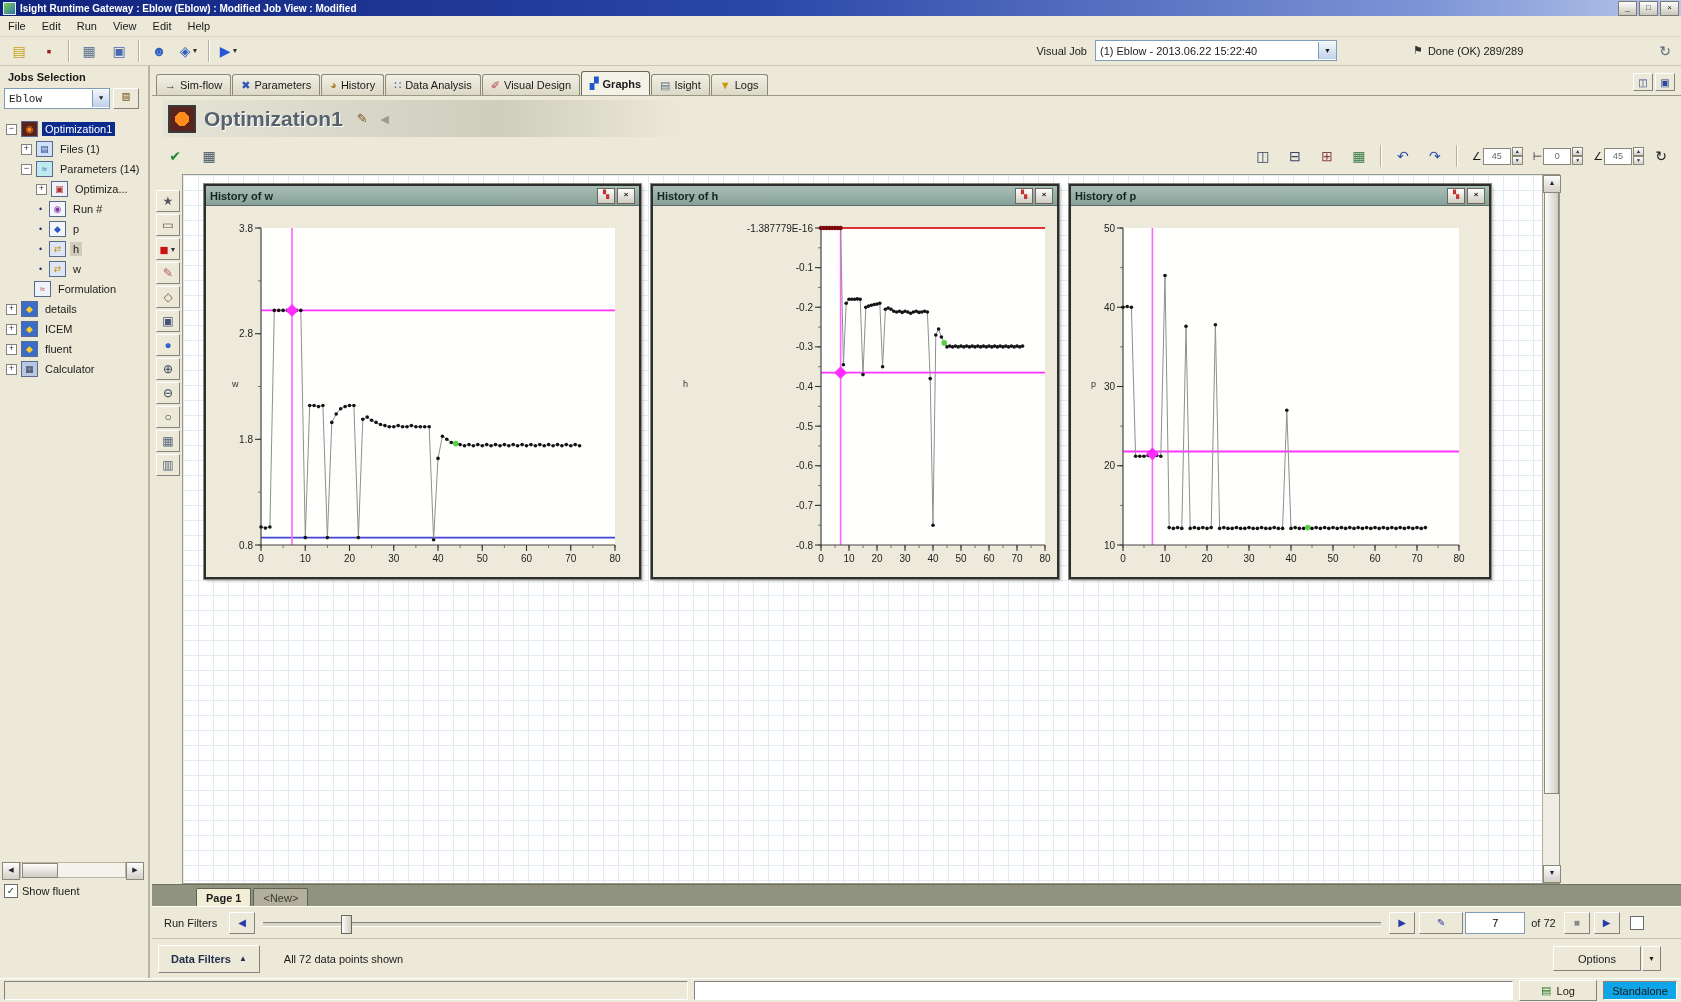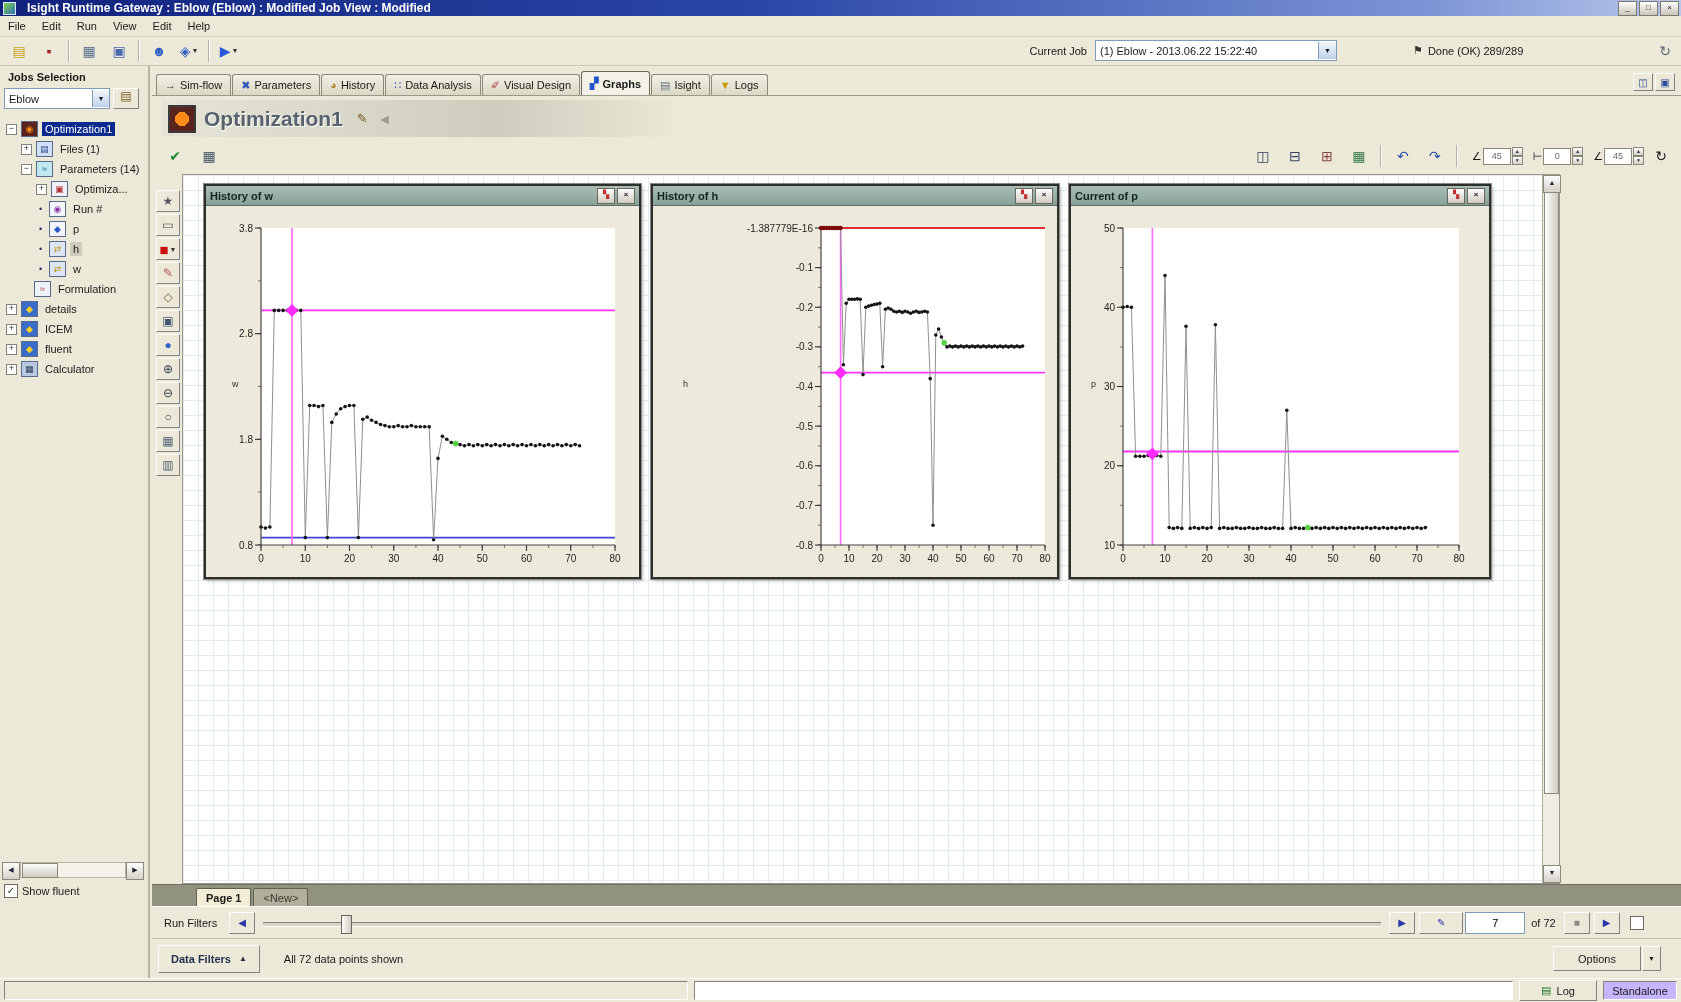--- a/index.html
+++ b/index.html
@@ -5,37 +5,37 @@
   html,body{margin:0;padding:0;}
   body{width:1681px;height:1002px;position:relative;overflow:hidden;background:#ece9d8;
        font-family:"Liberation Sans",sans-serif;font-size:11px;color:#1a1a1a;}
   .abs{position:absolute;}
   .flex{display:flex;align-items:center;}
   .raised{border-top:1px solid #fff;border-left:1px solid #fff;border-right:1px solid #848280;border-bottom:1px solid #848280;background:#ece9d8;}
   .sunken{border-top:1px solid #848280;border-left:1px solid #848280;border-right:1px solid #fff;border-bottom:1px solid #fff;background:#fff;}
   
   #titlebar{left:0;top:0;width:1681px;height:16px;background:linear-gradient(90deg,#10227c 0%,#2a47a8 45%,#7d95d6 85%,#b9c6ea 100%);display:flex;align-items:center;padding-left:3px;box-sizing:border-box;}
   #titlebar .ticon{width:11px;height:11px;background:linear-gradient(135deg,#7fd24a,#2b6fb3);border:1px solid #dfe8ff;margin-right:4px;}
-  #titlebar .ttext{color:#fff;font-weight:bold;font-size:12px;white-space:nowrap;margin-left:7px;}
+  #titlebar .ttext{color:#fff;font-weight:bold;font-size:10px;white-space:nowrap;}
   .winbtn{width:17px;height:13px;margin-left:2px;background:linear-gradient(#fdfdfc,#c9c6ba);border:1px solid #7c7a70;font-size:8px;line-height:11px;text-align:center;color:#222;}
   
   #menubar{left:0;top:16px;width:1681px;height:20px;display:flex;align-items:center;border-bottom:1px solid #d8d5c4;}
   #menubar span{padding:2px 8px;}
   #toolbar{left:0;top:36px;width:1681px;height:30px;display:flex;align-items:center;padding-left:4px;box-sizing:border-box;border-bottom:1px solid #c9c6b6;}
   .tbtn{width:26px;height:24px;display:flex;align-items:center;justify-content:center;margin:0 1px;border:1px solid transparent;font-size:14px;}
   .tsep{width:1px;height:22px;background:#b4b1a0;border-right:1px solid #fff;margin:0 4px;}
   .ddn{font-size:7px;color:#333;margin-left:1px;}
   #jobarea{margin-left:auto;display:flex;align-items:center;gap:8px;padding-right:10px;}
   #jobselect{width:240px;height:19px;background:#fff;border:1px solid #7f9db9;display:flex;align-items:center;}
   #jobselect .val{flex:1;padding:0 4px;white-space:nowrap;overflow:hidden;}
   #jobselect .arrow{width:17px;height:17px;background:linear-gradient(#f2f6fb,#c0d2ea);border-left:1px solid #7f9db9;text-align:center;font-size:7px;line-height:17px;}
   
   #sidebar{left:0;top:66px;width:150px;height:912px;background:#ece9d8;border-right:2px solid #b8b5a4;box-sizing:border-box;}
   #sb-head{font-weight:bold;padding:5px 6px 3px 8px;}
-  #modelrow{display:flex;gap:3px;padding:2px 4px;}
+  #modelrow{display:flex;gap:3px;padding:2px 4px;font-family:Liberation Mono, monospace;}
   #modelselect{width:104px;height:19px;background:#fff;border:1px solid #7f9db9;display:flex;align-items:center;}
   #modelselect .val{flex:1;padding:0 4px;}
   #modelselect .arrow{width:16px;height:17px;background:linear-gradient(#f2f6fb,#bdd0ea);border-left:1px solid #7f9db9;text-align:center;font-size:7px;line-height:17px;}
   #model-edit{width:24px;height:19px;text-align:center;font-size:12px;color:#7a5a20;}
   #tree{padding-top:8px;height:690px;overflow:hidden;}
   .trow{height:20px;display:flex;align-items:center;white-space:nowrap;}
   .texp{width:9px;height:9px;border:1px solid #848280;background:#fff;font-size:9px;line-height:7px;text-align:center;margin-right:4px;flex:none;color:#333;}
   .tdot{width:9px;text-align:center;color:#20306a;font-size:9px;margin-right:4px;flex:none;}
   .tic{width:15px;height:14px;border:1px solid #5a6a8a;display:inline-flex;align-items:center;justify-content:center;font-size:9px;margin-right:4px;flex:none;}
   .tlabel{padding:1px 3px;overflow:hidden;}
@@ -101,21 +101,21 @@
   #datafilters{height:26px;padding:0 12px;display:flex;align-items:center;gap:8px;font-weight:bold;color:#23304d;}
   #filterstatus{margin-left:24px;}
   #optionsbtn{position:absolute;right:40px;height:23px;width:86px;display:flex;align-items:center;justify-content:center;}
   #optionsdd{position:absolute;right:20px;height:23px;width:17px;display:flex;align-items:center;justify-content:center;font-size:7px;}
   
   #statusbar{left:0;top:978px;width:1681px;height:24px;background:#ece9d8;border-top:1px solid #fff;display:flex;align-items:center;box-sizing:border-box;padding:0 4px;gap:6px;}
   #sb-spacer{width:682px;height:17px;}
   #sb-white{flex:1;height:17px;}
   #logbtn{width:76px;height:19px;display:flex;align-items:center;justify-content:center;gap:5px;}
   #logbtn .gi{color:#2a7a2a;font-size:11px;}
-  #standalone{width:72px;height:17px;display:flex;align-items:center;justify-content:center;background:#c4b5fd;}
+  #standalone{width:72px;height:17px;display:flex;align-items:center;justify-content:center;background:#0ea5e9;}
 </style>
 </head>
 <body>
 
 <div id="titlebar" class="abs">
   <span class="ticon"></span>
   <span class="ttext">Isight Runtime Gateway : Eblow (Eblow)  : Modified Job View : Modified</span>
   <span style="margin-left:auto;display:flex;padding-right:2px;" id="winbtns">
       <span class="winbtn">_</span>
       <span class="winbtn">□</span>
@@ -155,21 +155,21 @@
         <span style="color: rgb(48, 96, 192);">◈</span>
         <span class="ddn">▼</span>
       </span>
       <span class="tsep"></span>
       <span class="tbtn raised">
         <span style="color: rgb(40, 88, 216);">▶</span>
         <span class="ddn">▼</span>
       </span>
     </span>
   <span id="jobarea">
-    <span>Current Job</span>
+    <span>Visual Job</span>
     <span id="jobselect">
       <span class="val">(1) Eblow - 2013.06.22 15:22:40</span>
       <span class="arrow">▼</span>
     </span>
     <span style="width:60px;"></span>
     <span style="display:flex;align-items:center;gap:5px;">
       <span style="color:#333;">⚑</span>
       <span>Done (OK) 289/289</span>
     </span>
     <span style="width:120px;"></span>
@@ -713,21 +713,21 @@
             <circle cx="361.2" cy="140.9" r="1.8" fill="#141414"></circle>
             <circle cx="364.0" cy="140.1" r="1.8" fill="#141414"></circle>
             <circle cx="366.8" cy="140.9" r="1.8" fill="#141414"></circle>
             <circle cx="369.6" cy="140.1" r="1.8" fill="#141414"></circle>
             <rect x="-4.5" y="-4.5" width="9" height="9" fill="#ff2bff" transform="translate(187.6,166.63125) rotate(45)"></rect>
             <text x="30" y="180.5" font-size="9" fill="#333">h</text>
           </svg></div>
       </div>
       <div class="chartwin" style="left: 886px; top: 9px; width: 418px; height: 391px;">
         <div class="ctitle">
-          <span class="txt">Current of p</span>
+          <span class="txt">History of p</span>
           <span class="cbtn" style="color: rgb(192, 48, 48);">▚</span>
           <span class="cbtn" style="font-weight: bold;">×</span>
         </div>
         <div class="cbody"><svg width="418" height="371" xmlns="http://www.w3.org/2000/svg">
             <rect x="52" y="22" width="336" height="317" fill="#fffffe"></rect>
             <line x1="52" y1="245.48499999999999" x2="388" y2="245.48499999999999" stroke="#ff33ff" stroke-width="1.8"></line>
             <line x1="81.4" y1="22" x2="81.4" y2="339" stroke="#ff66ff" stroke-width="1.6"></line>
             <line x1="52" y1="22" x2="52" y2="339" stroke="#444" stroke-width="1.2"></line>
             <line x1="52" y1="339" x2="388" y2="339" stroke="#444" stroke-width="1.2"></line>
             <line x1="49" y1="339" x2="52" y2="339" stroke="#555" stroke-width="0.8"></line>

